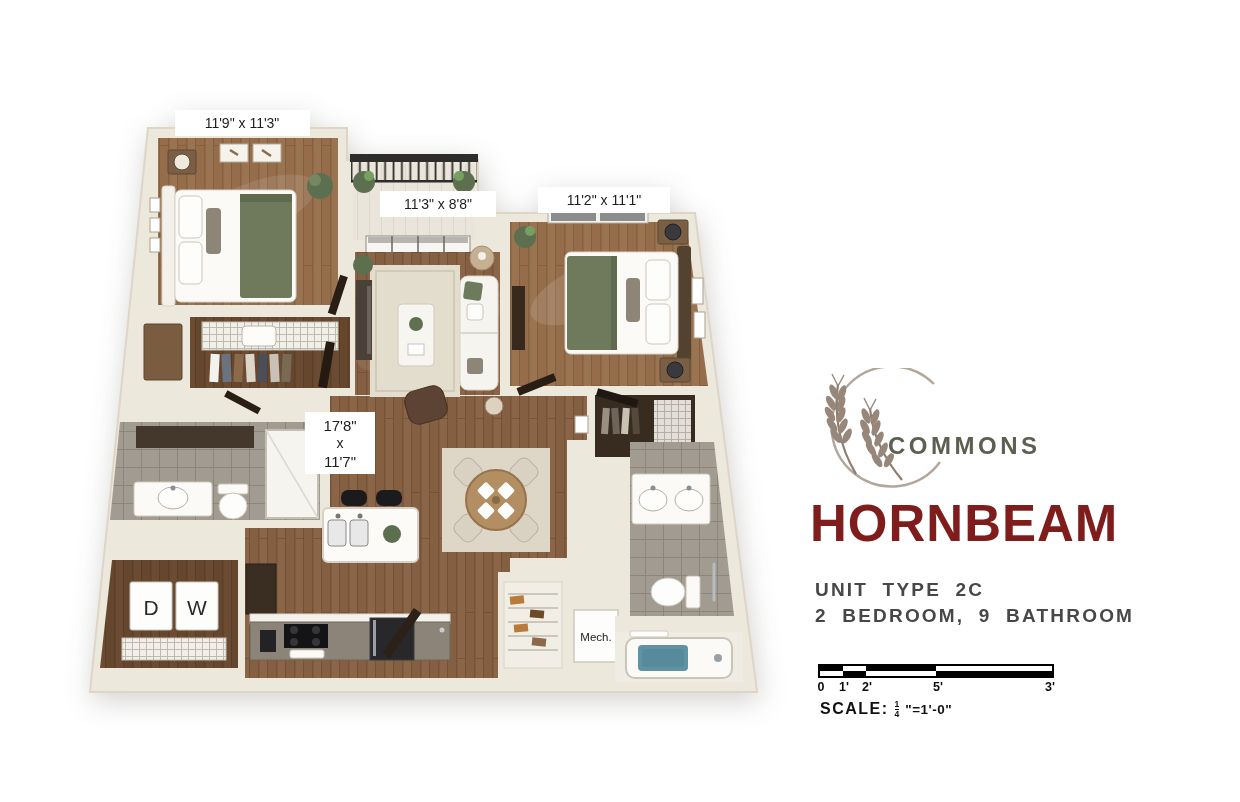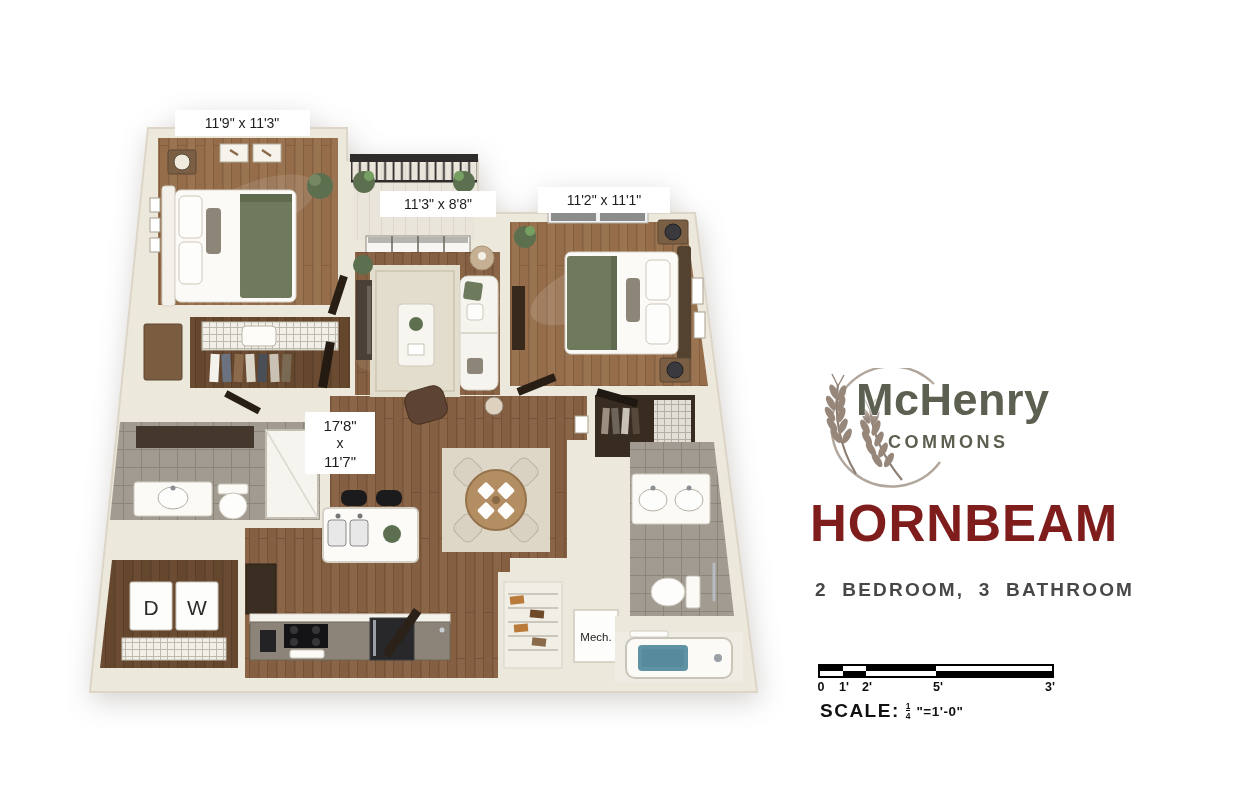--- a/index.html
+++ b/index.html
@@ -9,36 +9,36 @@
   #plan-svg{position:absolute;left:70px;top:90px;filter:drop-shadow(2px 8px 14px rgba(60,50,40,.22));}
   text.dim{font-family:"Liberation Sans",sans-serif;font-size:14px;fill:#1d1d1d;}
   text.dim-big{font-family:"Liberation Sans",sans-serif;font-size:15px;fill:#1d1d1d;}
   text.appl{font-family:"Liberation Sans",sans-serif;font-size:21px;fill:#2b2b2b;}
   text.mech{font-family:"Liberation Sans",sans-serif;font-size:11.5px;fill:#222;}
   
   .abs{position:absolute;}
   #logo{left:798px;top:368px;width:350px;height:126px;}
   #logo .name{position:absolute;left:58px;top:6px;font-size:45px;font-weight:600;color:#5c6051;
       letter-spacing:.5px;text-shadow:0 1px 0 #fff,0 0 6px rgba(255,255,255,.95);}
-  #logo .subname{position:absolute;left:90px;top:64px;font-size:18px;font-weight:700;color:#5c6051;
+  #logo .subname{position:absolute;left:90px;top:64px;font-size:24px;font-weight:700;color:#5c6051;
       letter-spacing:3.5px;text-shadow:0 1px 0 #fff;}
   #unit-name{left:810px;top:494px;font-size:51px;font-weight:800;color:#7f1d1d;letter-spacing:1px;}
   #unit-info{left:815px;top:577px;color:#474747;font-size:19px;font-weight:700;
       letter-spacing:2.2px;word-spacing:7px;line-height:26px;}
   
   #scalebar{left:818px;top:664px;width:236px;height:40px;}
   #scalebar .bar{display:flex;height:10px;border:2px solid #000;background:#fff;}
   #scalebar .seg{display:flex;flex-direction:column;}
   #scalebar .half{flex:1;}
   .blk{background:#000;} .wht{background:#fff;}
   #scalebar .ticks{position:relative;height:16px;margin-top:2px;}
   #scalebar .tick{position:absolute;top:0;transform:translateX(-50%);
       font-size:12.5px;font-weight:700;color:#0d0d0d;}
   #scale-note{left:820px;top:700px;display:flex;align-items:center;gap:6px;color:#111;}
-  #scale-note .lbl{font-size:19px;font-weight:700;letter-spacing:1.5px;}
+  #scale-note .lbl{font-size:16px;font-weight:700;letter-spacing:1.5px;}
   #scale-note .frac{display:inline-flex;flex-direction:column;align-items:center;
       font-size:8.5px;font-weight:700;line-height:1;}
   #scale-note .frac .den{border-top:1px solid #111;padding-top:.5px;}
   #scale-note .suffix{font-size:13.5px;font-weight:700;letter-spacing:.5px;}
 </style>
 </head>
 <body>
 
 <div id="page">
 
@@ -374,28 +374,28 @@
         <use href="#gr" transform="translate(61,55) rotate(-28)"></use>
         <use href="#gr" transform="translate(72,56) rotate(24)"></use>
         <use href="#gr" transform="translate(63,66) rotate(-30)"></use>
         <use href="#gr" transform="translate(75,67) rotate(26)"></use>
         <use href="#gr" transform="translate(67,77) rotate(-32)"></use>
         <use href="#gr" transform="translate(79,78) rotate(28)"></use>
         <use href="#gr" transform="translate(73,88) rotate(-34)"></use>
         <use href="#gr" transform="translate(85,88) rotate(30)"></use>
       </g>
     </svg>
-    <div class="name">McHenry</div>
     <div class="subname">COMMONS</div>
   </div>
 
   <div id="unit-name" class="abs">HORNBEAM</div>
 
   <div id="unit-info" class="abs">
-    <div>2 BEDROOM, 3 BATHROOM</div>
+    <div>UNIT TYPE 2C</div>
+    <div>2 BEDROOM, 9 BATHROOM</div>
   </div>
 
   <div id="scalebar" class="abs">
     <div class="bar">
       <div class="seg" style="width:23.6px">
           <div class="half blk"></div>
           <div class="half wht"></div>
         </div>
       <div class="seg" style="width:23.6px">
           <div class="half wht"></div>

